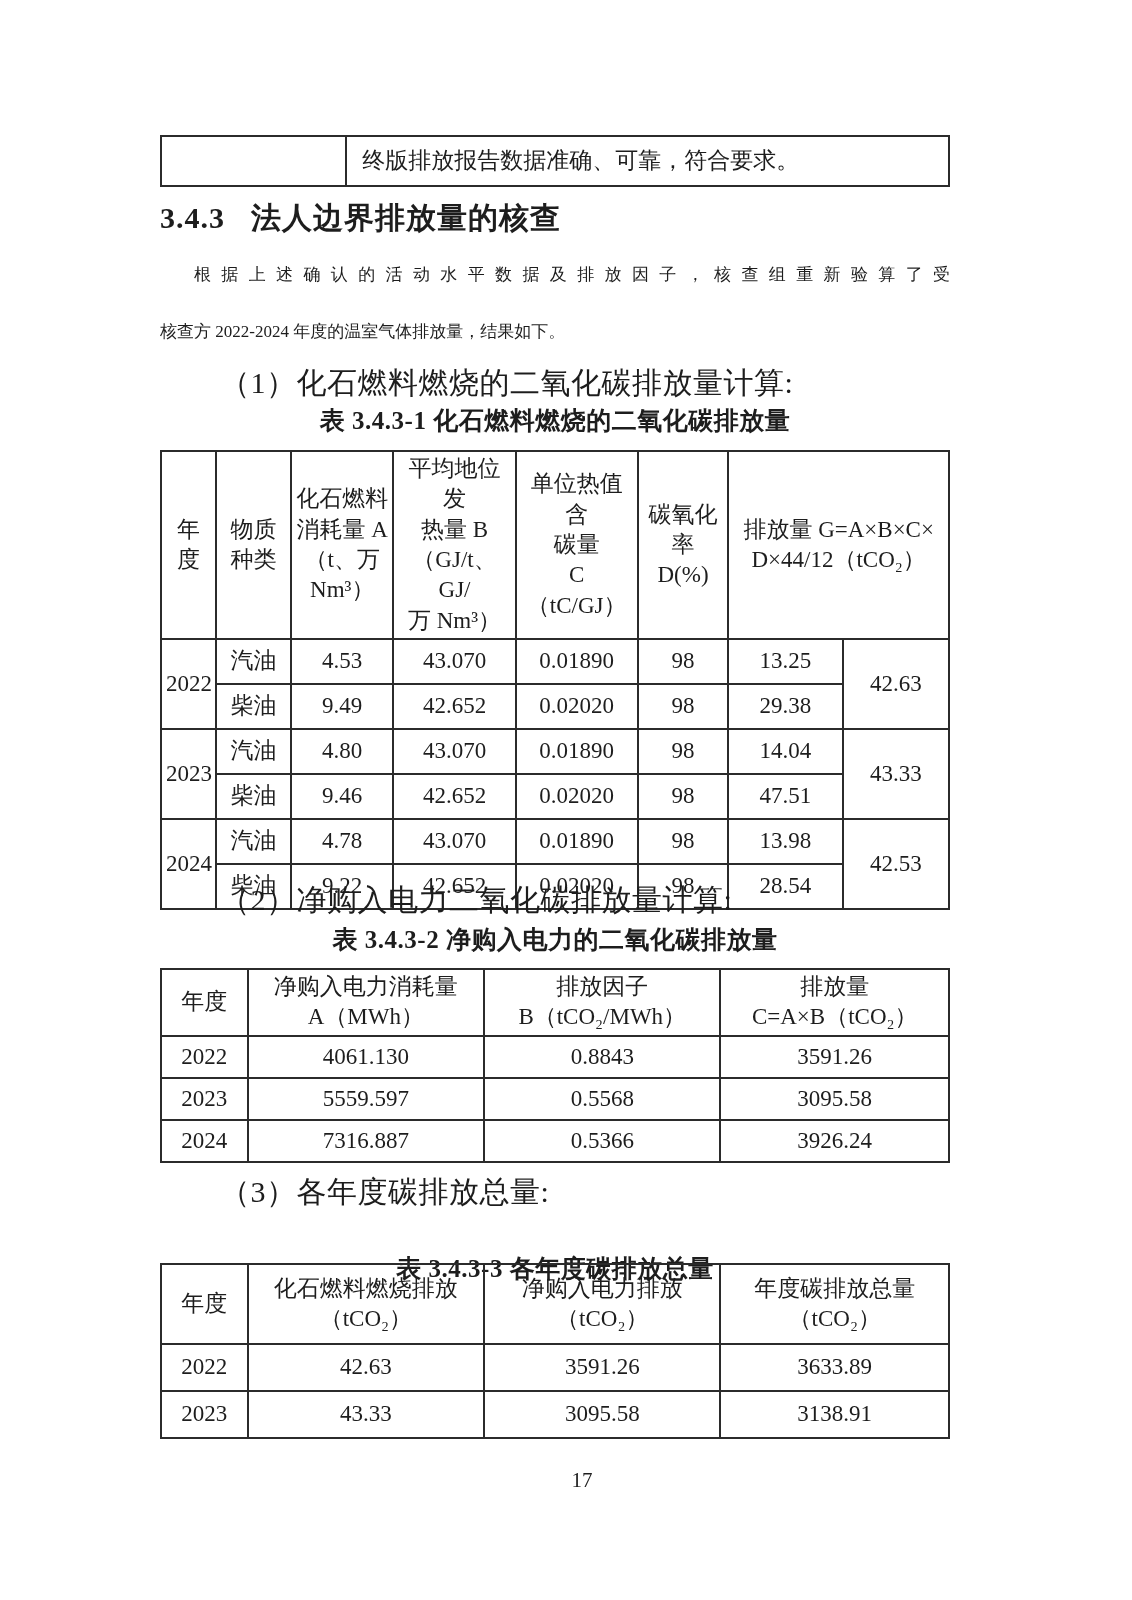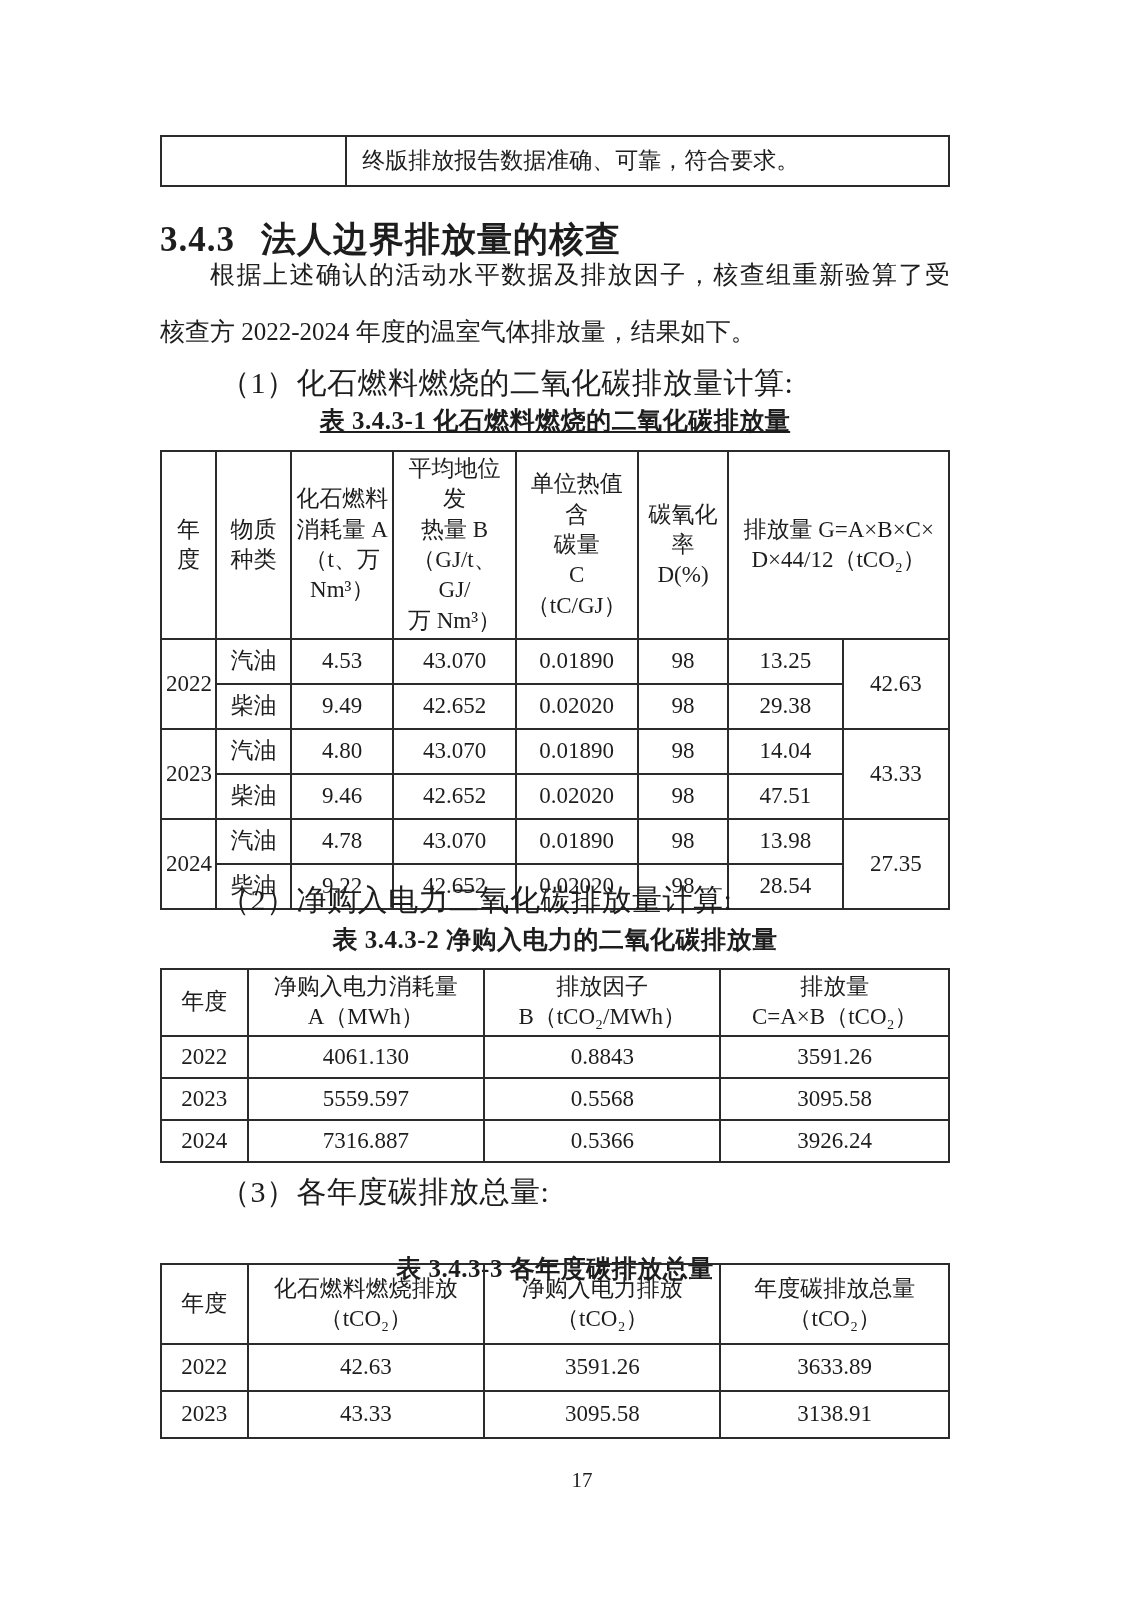--- a/index.html
+++ b/index.html
@@ -22,25 +22,25 @@
     overflow:hidden;
   }
   .pre { white-space:pre-line; }
 
   
   .frag-row { height:50px; }
   .frag-left { width:23.5%; }
   .frag-right { text-align:left; padding-left:15px; }
 
   
-  .heading { font-size:35px; font-weight:bold; letter-spacing:1px;margin-top:18px; }
+  .heading { font-size:30px; font-weight:bold; letter-spacing:1px; }
   .heading .num { margin-right:26px; }
 
   
-  .para { font-size:25px; line-height:57px; }
+  .para { font-size:17px; line-height:57px; }
   .para .l1 { text-indent:2em; text-align:justify; text-align-last:justify; }
   .para .l2 { text-align:left; }
 
   
   .item-label { font-size:30px; padding-left:2em; letter-spacing:0.5px; }
 
   
   .tbl-title { font-size:25px; font-weight:bold; text-align:center; letter-spacing:0.5px; }
 
   
@@ -78,21 +78,21 @@
 <div class="abs content-w heading" style="top:198px;">
   <span class="num">3.4.3</span><span>法人边界排放量的核查</span>
 </div>
 
 <div class="abs content-w para" style="top:246px;">
   <div class="l1">根据上述确认的活动水平数据及排放因子，核查组重新验算了受</div>
   <div class="l2">核查方 2022-2024 年度的温室气体排放量，结果如下。</div>
 </div>
 
 <div class="abs content-w item-label" style="top:363px;">（1）化石燃料燃烧的二氧化碳排放量计算:</div>
-<div class="abs content-w tbl-title" style="top:404px;text-decoration:underline;">表 3.4.3-1 化石燃料燃烧的二氧化碳排放量</div>
+<div class="abs content-w tbl-title" style="top:404px;">表 3.4.3-1 化石燃料燃烧的二氧化碳排放量</div>
 
 <div class="abs content-w" style="top:450px;">
   <table class="t1">
     <colgroup>
       <col style="width:7%">
         <col style="width:9.5%">
         <col style="width:13%">
         <col style="width:15.5%">
       <col style="width:15.5%">
         <col style="width:11.5%">
@@ -161,21 +161,21 @@
     </tr>
 
     <tr class="dr">
       <td rowspan="2">2024</td>
       <td>汽油</td>
       <td>4.78</td>
       <td>43.070</td>
       <td>0.01890</td>
       <td>98</td>
       <td>13.98</td>
-      <td rowspan="2">27.35</td>
+      <td rowspan="2">42.53</td>
     </tr>
     <tr class="dr">
       <td>柴油</td>
       <td>9.22</td>
       <td>42.652</td>
       <td>0.02020</td>
       <td>98</td>
       <td>28.54</td>
     </tr>
   </tbody>

